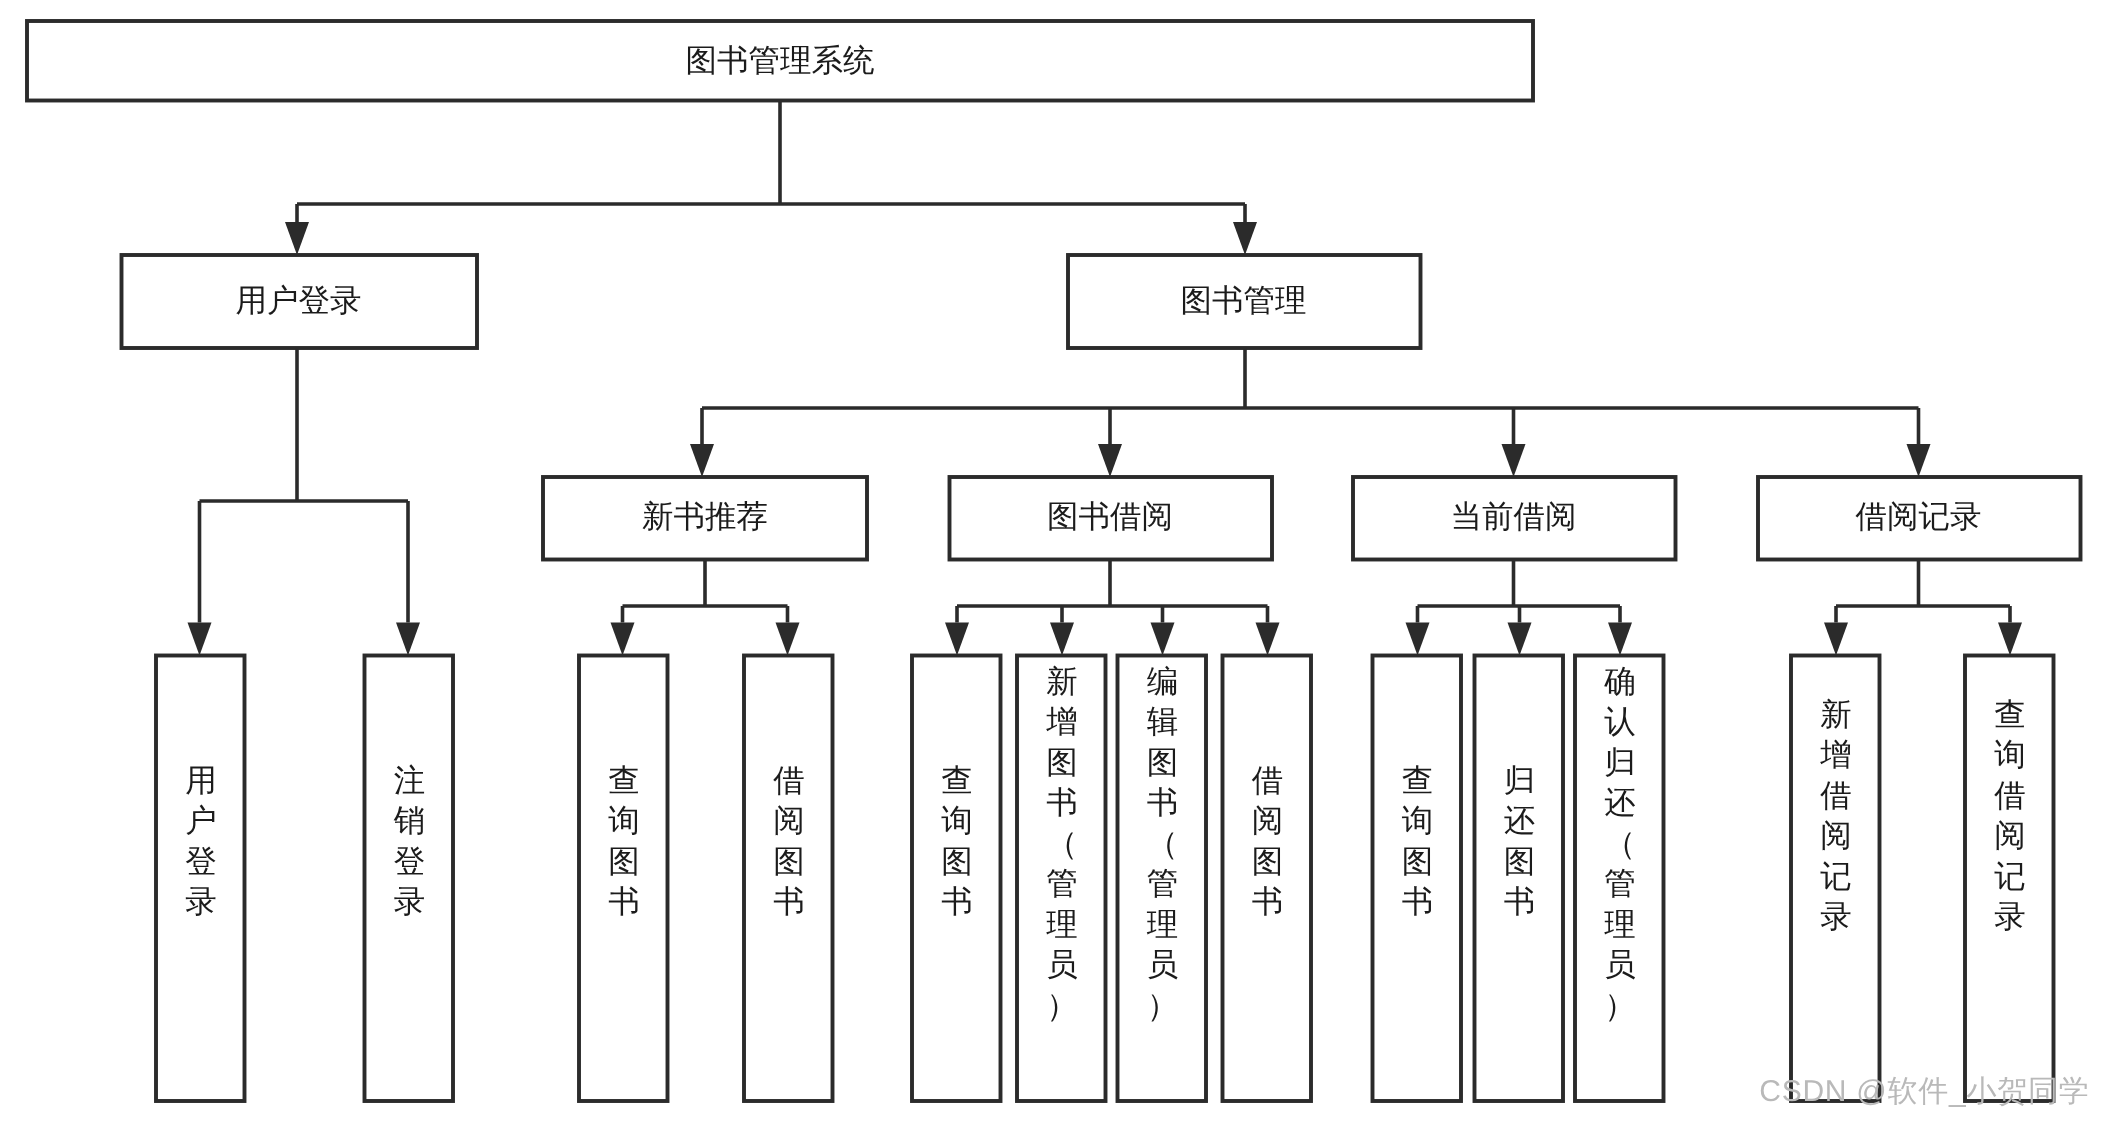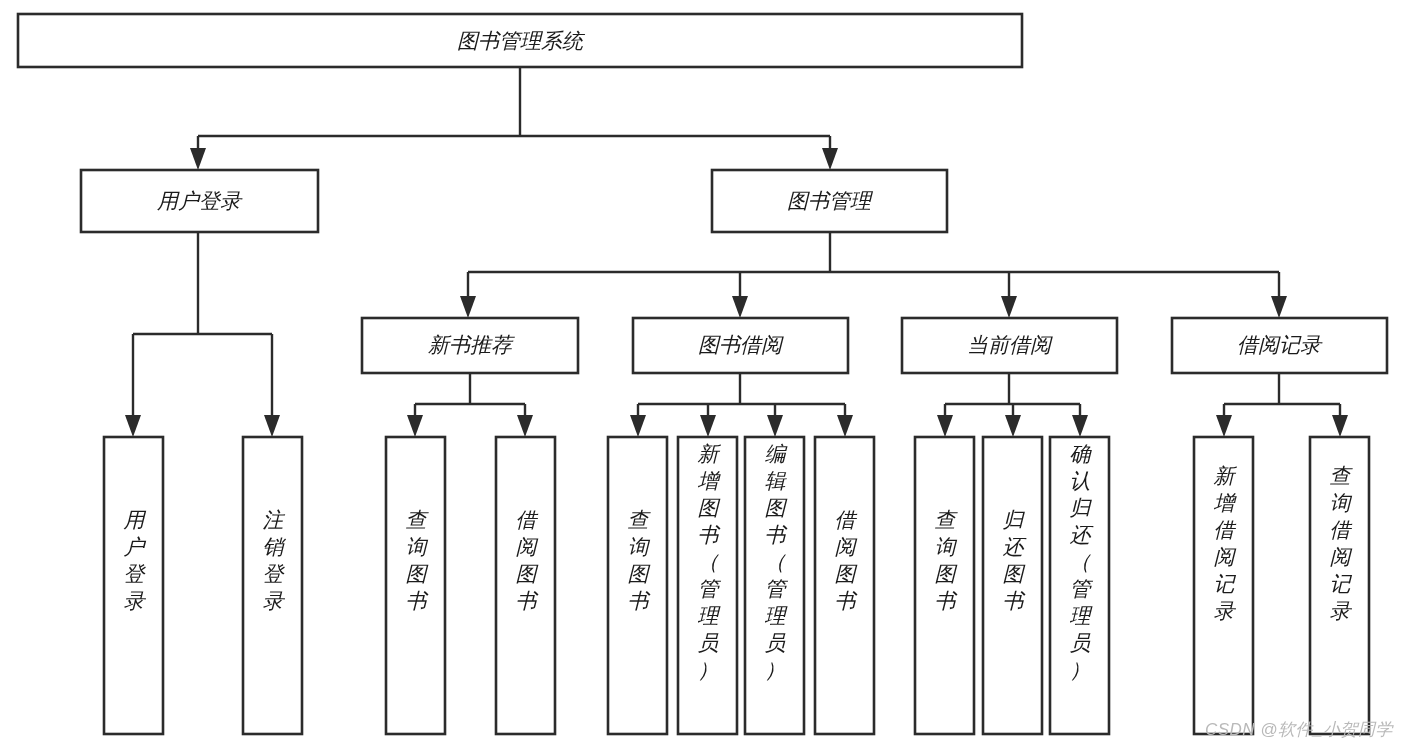--- a/index.html
+++ b/index.html
@@ -12,21 +12,20 @@
     height: 747px;
     font-family: "Liberation Sans", "DejaVu Sans", sans-serif;
     position: relative;
     overflow: hidden;
   }
   #diagram-root {
     position: absolute;
     left: 0; top: 0;
     width: 1405px;
     height: 747px;
-    font-style: italic;
   }
   svg.diagram {
     display: block;
     width: 1405px;
     height: 747px;
   }
   .node-box {
     fill: #ffffff;
     stroke: #2b2b2b;
     stroke-width: 2.6;
@@ -52,21 +51,21 @@
     font-family: "Liberation Sans", "DejaVu Sans", sans-serif;
     font-size: 21px;
     fill: #1b1b1b;
     text-anchor: middle;
   }
   .watermark-text {
     position: absolute;
     right: 12px;
     bottom: 6px;
     font-family: "Liberation Sans", "DejaVu Sans", sans-serif;
-    font-size: 17px;
+    font-size: 20px;
     color: #b9b9b9;
     white-space: nowrap;
     letter-spacing: 0.5px;
     user-select: none;
   }
 </style>
 </head>
 <body>
 
 <div id="diagram-root">

